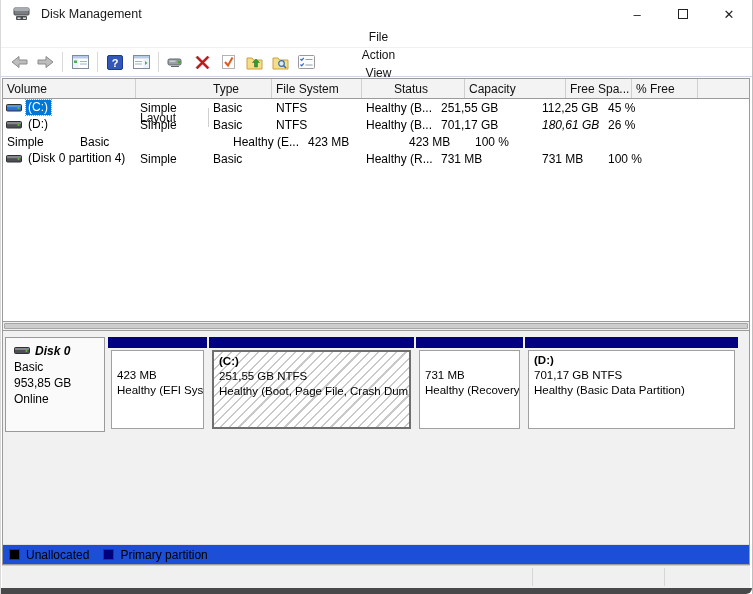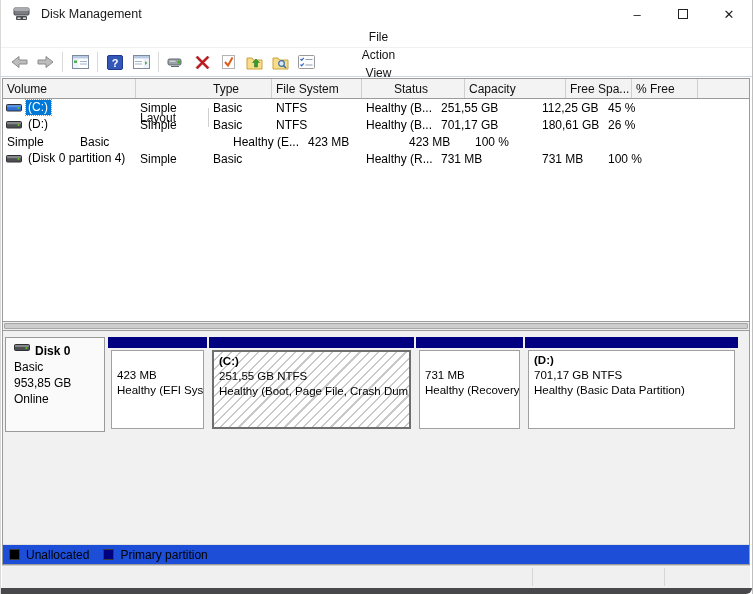--- a/index.html
+++ b/index.html
@@ -44,21 +44,21 @@
   .lrow.sel .drive-top { fill:#5b93e0; }
 
   
   .hscroll { height:10px; background:#f0f0f0; border-top:1px solid #9b9b9b; border-bottom:1px solid #9b9b9b; position:relative; }
   .hthumb { position:absolute; left:1px; right:1px; top:1px; bottom:1px; background:#cdcdcd; border:1px solid #a6a6a6; border-radius:1px; }
 
   
   .graphic-pane { height:213px; background:#f1f1f1; position:relative; }
   .disk-row { position:absolute; left:2px; top:6px; height:95px; display:flex; }
   .disk-panel { width:100px; height:95px; background:#fafafa; border:1px solid #9a9a9a; padding:5px 0 0 8px; line-height:16px; margin-right:3px; }
-  .disk-title { display:flex; font-weight:bold; }
+  .disk-title { display:flex; align-items:center; font-weight:bold;font-style:italic; }
   .disk-title svg { margin-right:4px; }
   .partition { height:95px; margin-right:2px; display:flex; flex-direction:column; }
   .part-bar { height:11px; background:#000080; }
   .part-body { margin:2px 3px 3px 3px; flex:1; background:#fff; border:1px solid #a0a0a0; padding:2px 2px 0 5px; overflow:hidden; line-height:15px; white-space:nowrap; font-size:11.5px; }
   .partition.sel .part-body { border:2px solid #6f6f6f; background:repeating-linear-gradient(135deg,#ffffff 0 5px,#c9c9c9 5px 6.5px); }
   .part-label { font-weight:bold; height:15px; }
 
   
   .legend { height:20px; background:#1d4ed8; border-top:1px solid #e0e0e0; display:flex; align-items:center; padding-left:6px; }
   .legend-item { display:flex; align-items:center; margin-right:14px; }
@@ -225,21 +225,21 @@
         <rect class="drive-top" x="1" y="3" width="14" height="2.2" rx="0.5" fill="#85878a"></rect>
         <circle cx="12.5" cy="6" r="1.1" fill="#57c41e"></circle>
       </svg>
       <span class="vol-label">(D:)</span>
     </div>
     <div class="cell" style="width: 73px;">Simple</div>
     <div class="cell" style="width: 63px;">Basic</div>
     <div class="cell" style="width: 90px;">NTFS</div>
     <div class="cell" style="width: 75px;">Healthy (B...</div>
     <div class="cell" style="width: 101px;">701,17 GB</div>
-    <div class="cell" style="width: 66px;">180,61 GB</div>
+    <div class="cell" style="width: 66px; font-style: italic;">180,61 GB</div>
     <div class="cell" style="width: 66px;">26 %</div>
   </div>
         <div class="lrow">
     <div class="cell" style="width: 73px;">Simple</div>
     <div class="cell" style="width: 63px;">Basic</div>
     <div class="cell" style="width: 90px;"></div>
     <div class="cell" style="width: 75px;">Healthy (E...</div>
     <div class="cell" style="width: 101px;">423 MB</div>
     <div class="cell" style="width: 66px;">423 MB</div>
     <div class="cell" style="width: 66px;">100 %</div>

